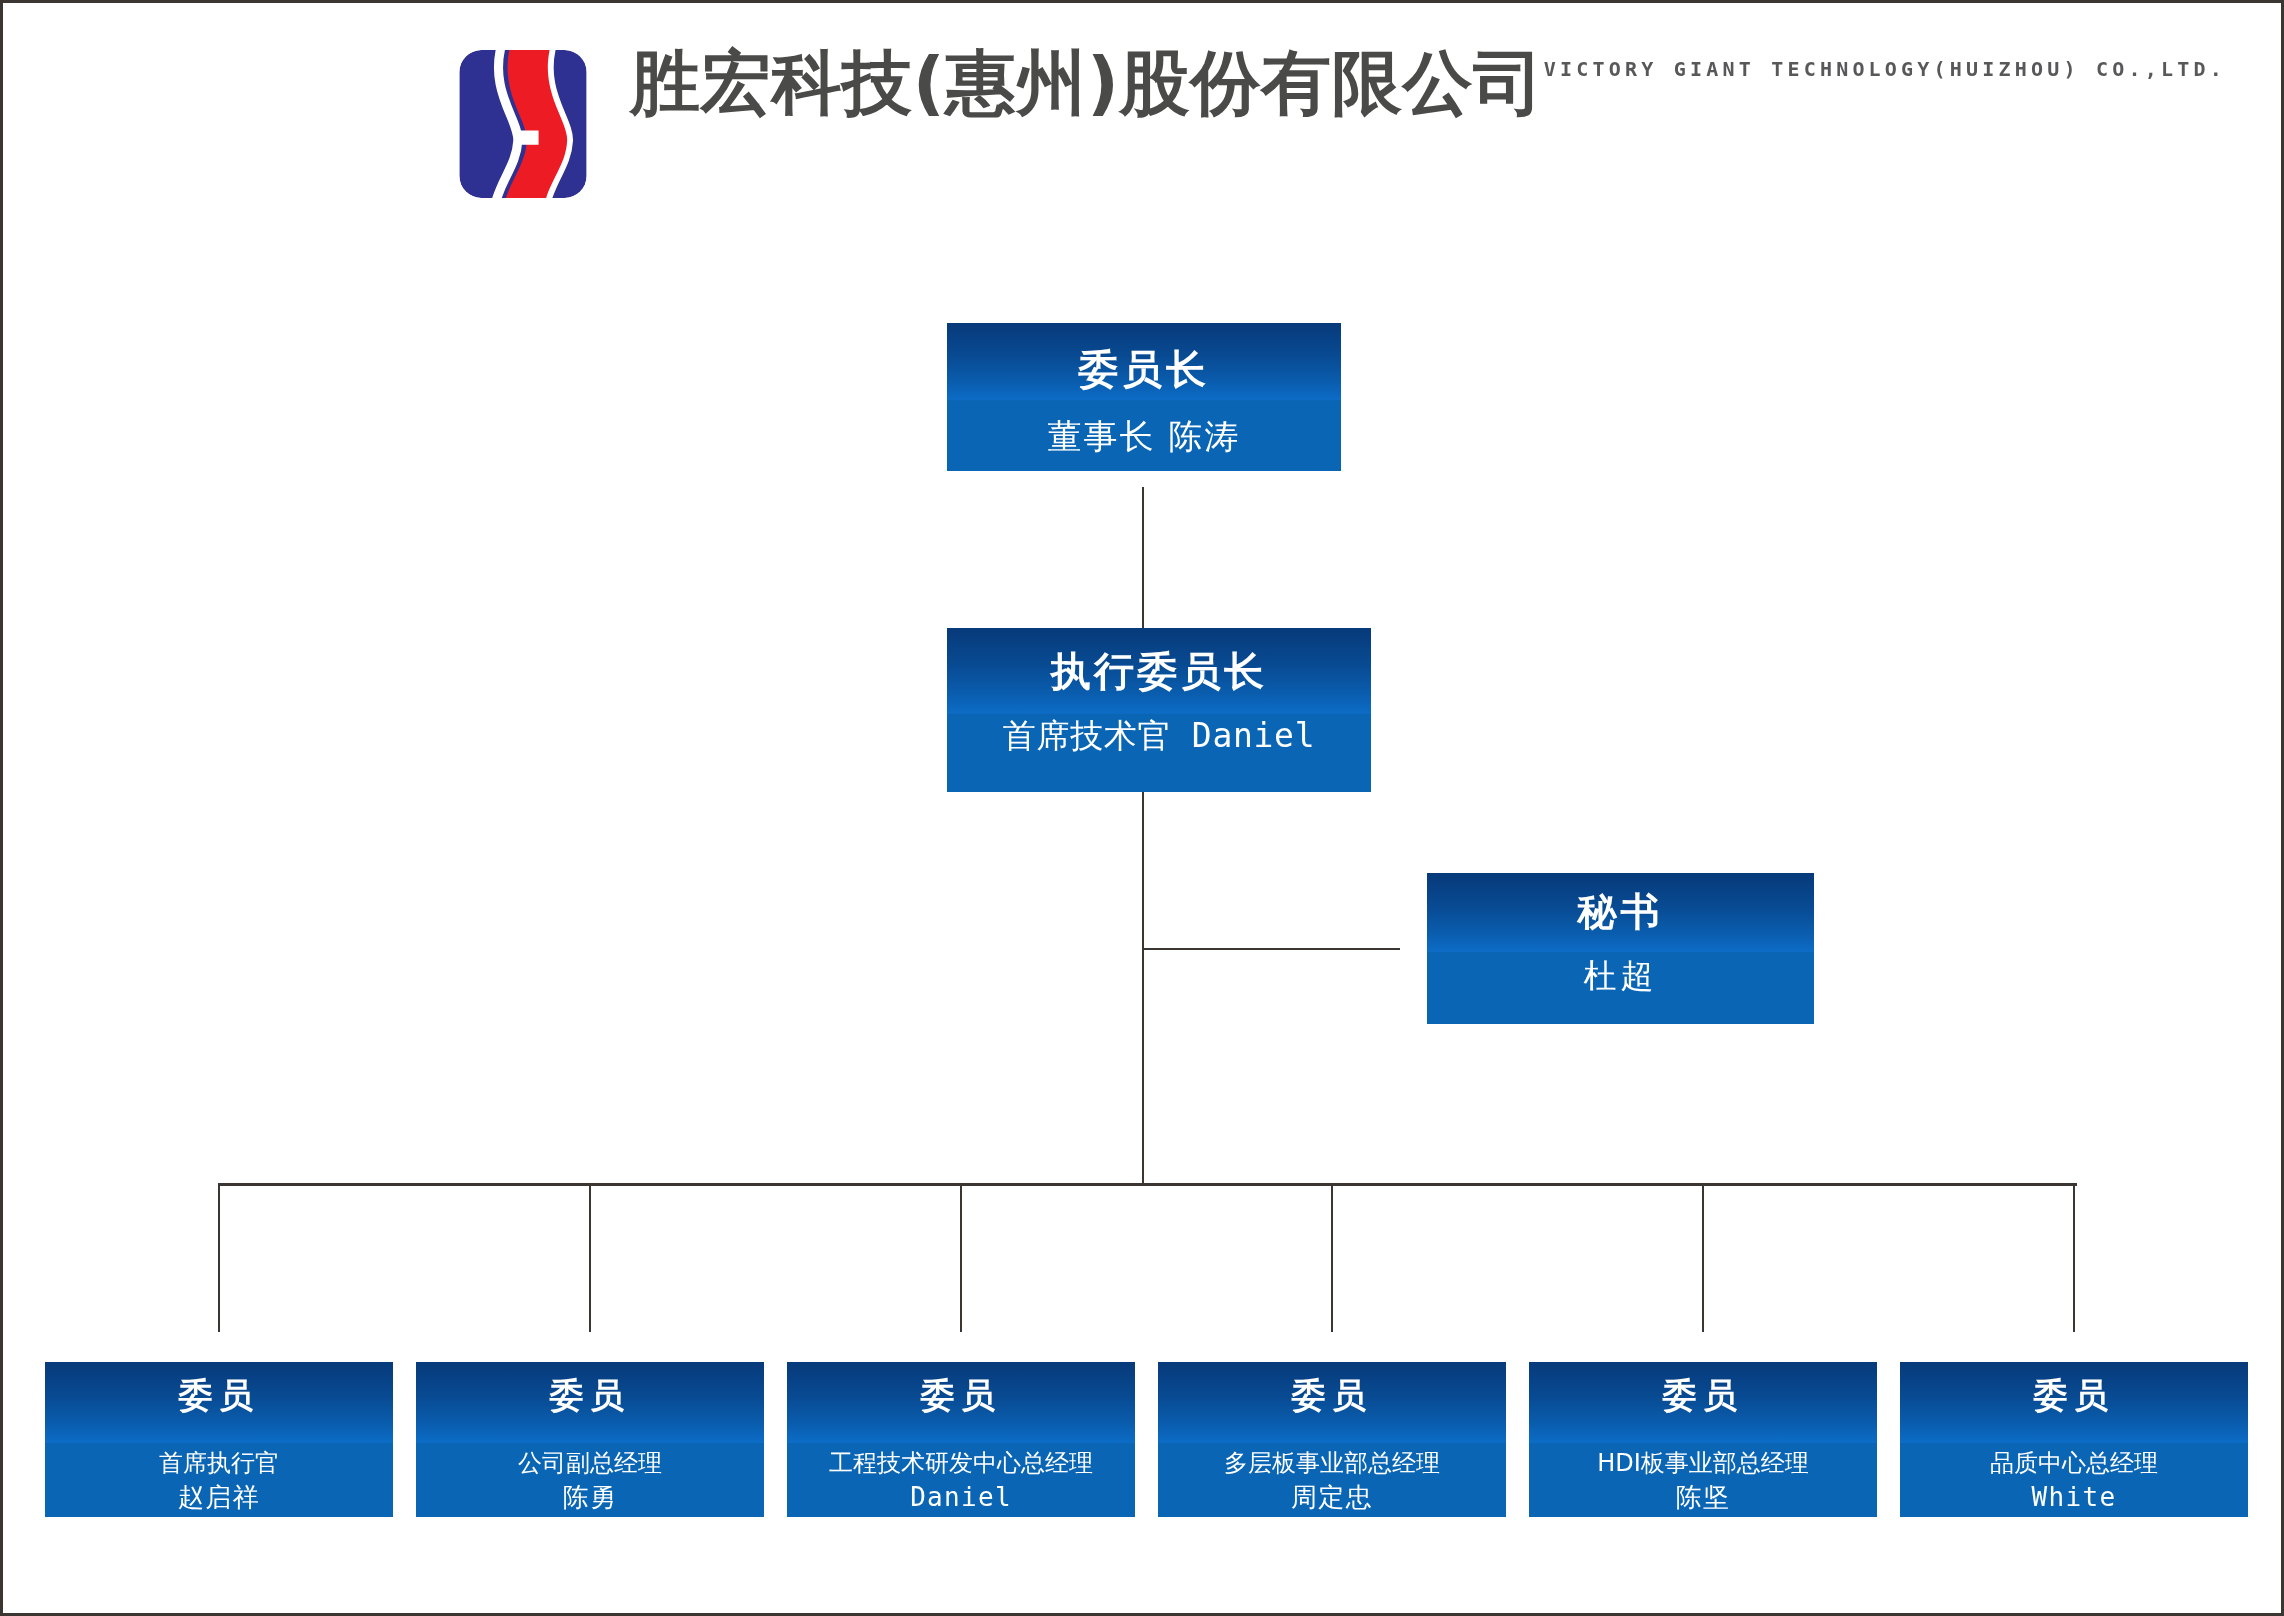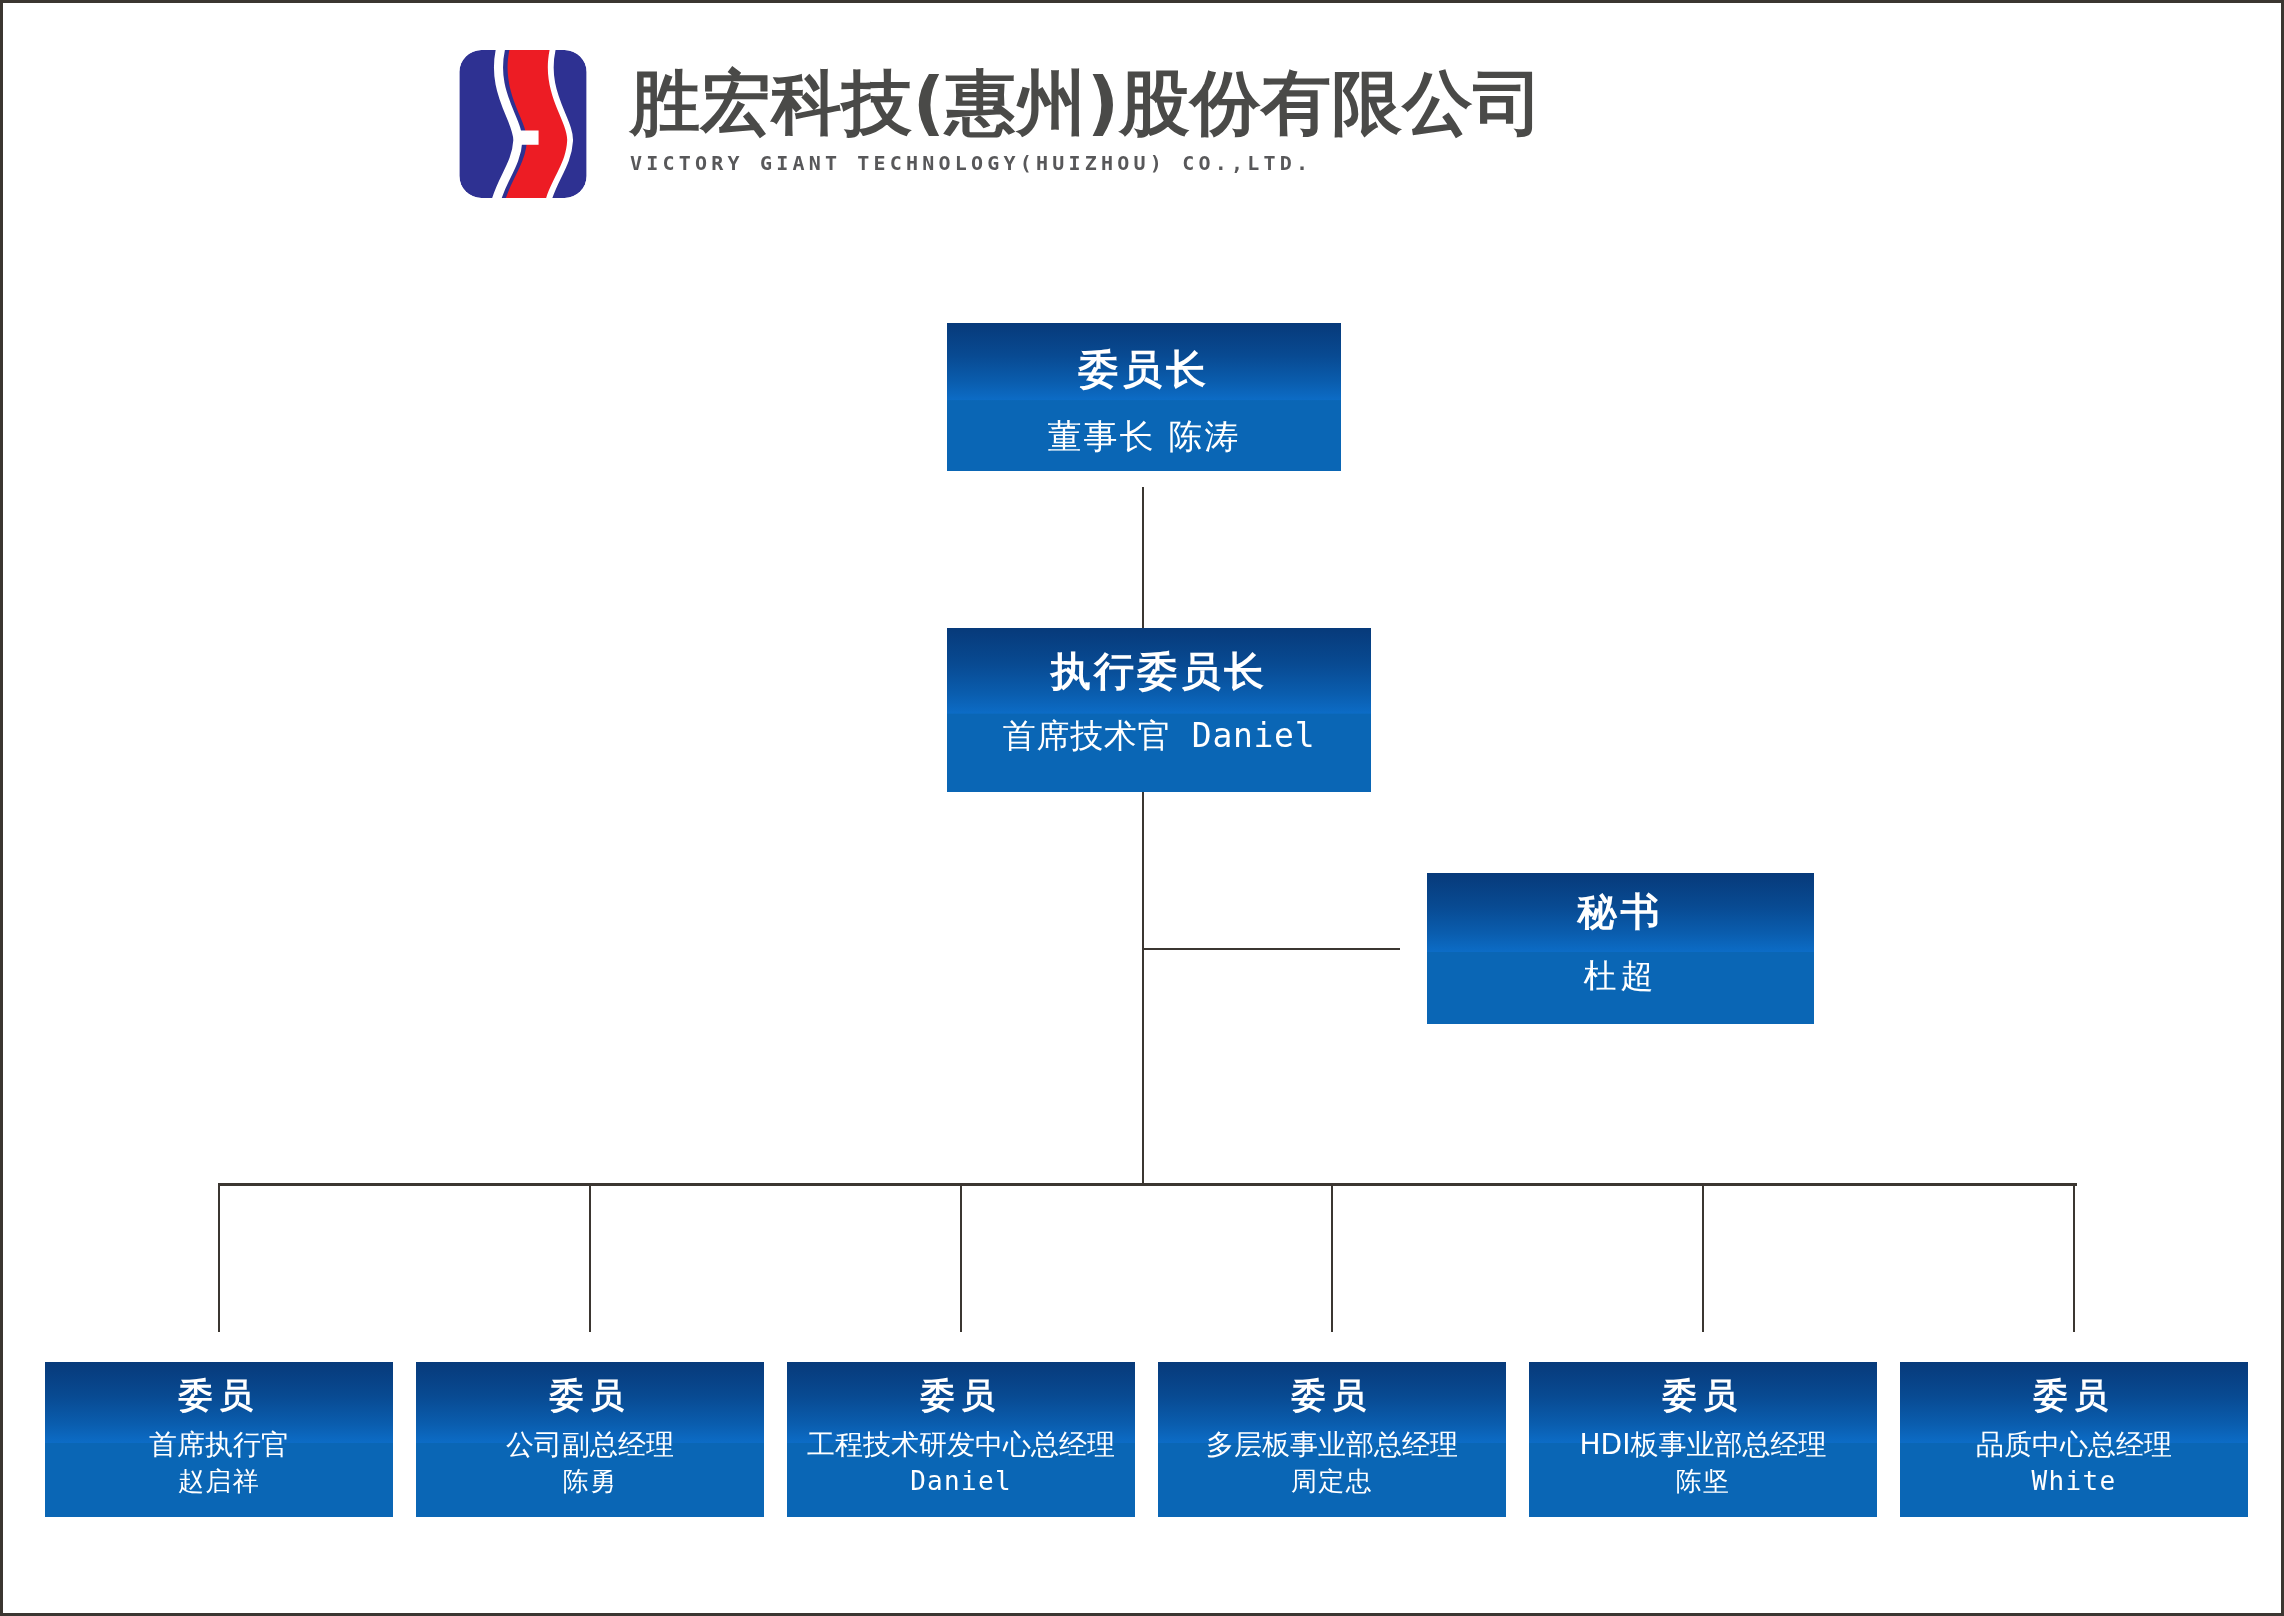--- a/index.html
+++ b/index.html
@@ -30,23 +30,22 @@
   }
   #logo-mark {
     width: 128px;
     height: 148px;
     flex: 0 0 auto;
     margin-top: 2.6px;
   }
   #header-text {
     margin-left: 43px;
     display: flex;
-    flex-direction: column;
+    flex-direction: row;
     justify-content: flex-start;
-    margin-top: 20px;
   }
   #company-name-cn {
     font-size: 70px;
     line-height: 1.05;
     font-weight: bold;
     color: #4a4a48;
     letter-spacing: 0.7px;
     white-space: nowrap;
     font-family: "DejaVu Sans", "Liberation Sans", sans-serif;
   }
@@ -123,21 +122,21 @@
   }
   #node-secretary .node-title { font-size: 39px; margin-top: 17px; letter-spacing: 3.9px; }
   #node-secretary .node-sub   { font-size: 33px; margin-top: 21px; letter-spacing: 3.9px; }
 
   
   .node-member {
     top: 1359px;
     height: 155px;
   }
   .node-member .node-title { font-size: 34px; margin-top: 14.3px; letter-spacing: 6.5px; }
-  .node-member .node-sub   { font-size: 28px; margin-top: 13px; letter-spacing: 0px; }
+  .node-member .node-sub   { font-size: 24px; margin-top: 34px; letter-spacing: 0px; }
   .node-member .node-sub-2 { font-size: 26px; margin-top: 3.9px; letter-spacing: 1.3px; }
 
   #node-m0 { left: 42px;   width: 348px; }
   #node-m1 { left: 413px;  width: 348px; }
   #node-m2 { left: 784px; width: 348px; }
   #node-m3 { left: 1155px; width: 348px; }
   #node-m4 { left: 1526px; width: 348px; }
   #node-m5 { left: 1897px; width: 348px; }
 
   .mono { font-family: "DejaVu Sans Mono", "Liberation Mono", monospace; }

